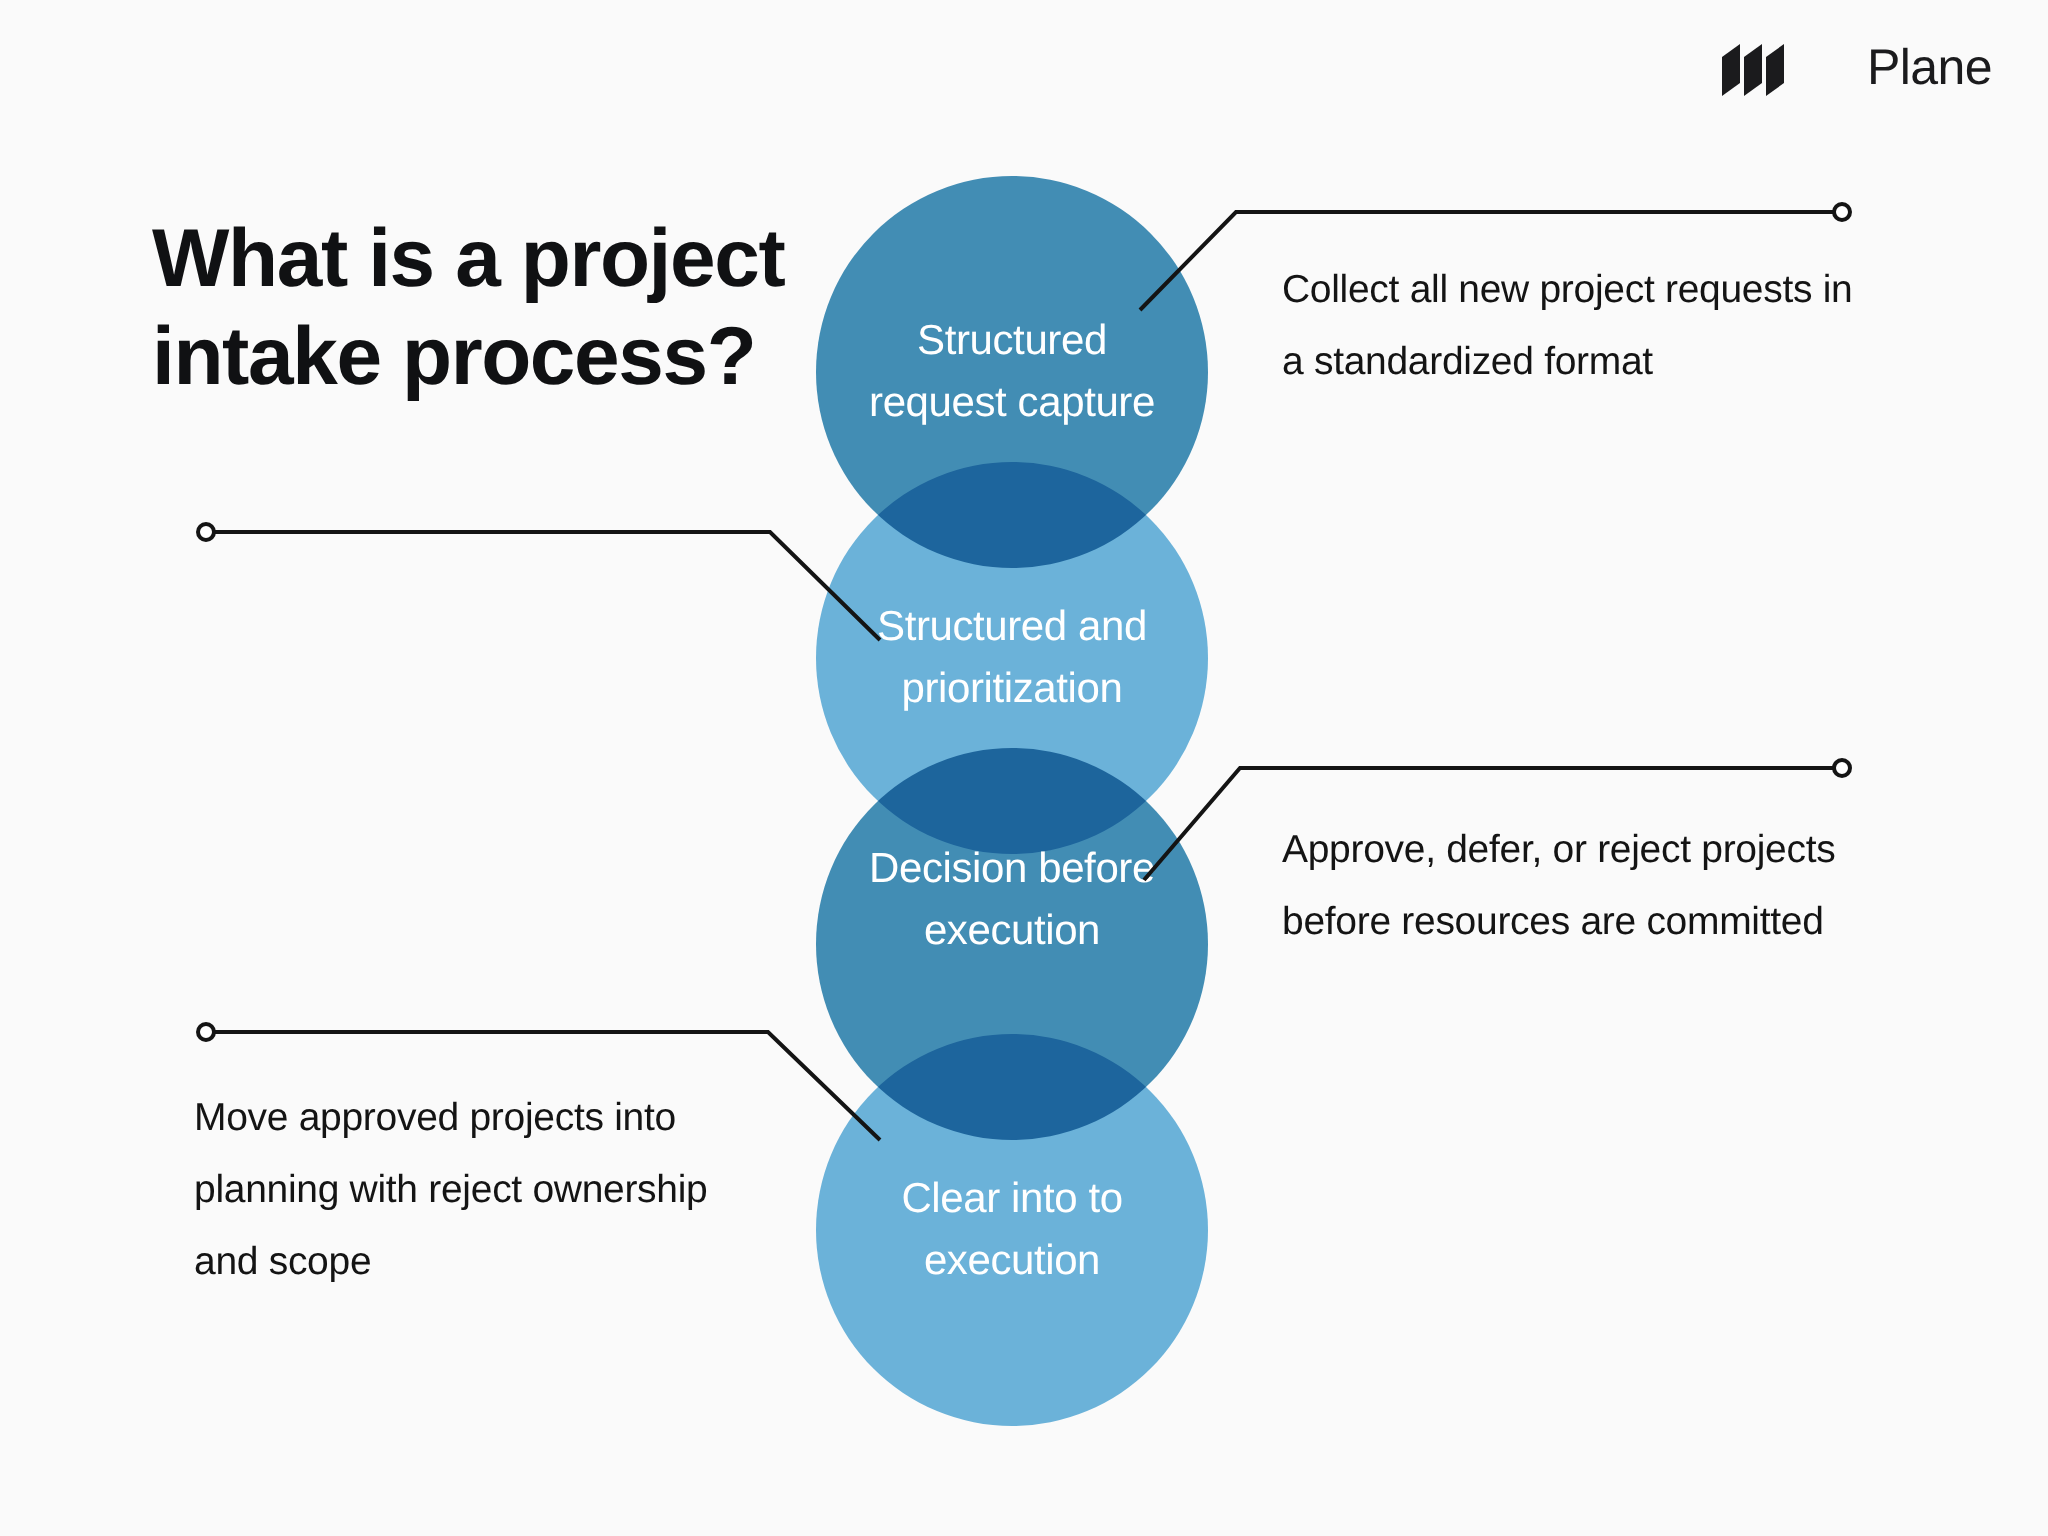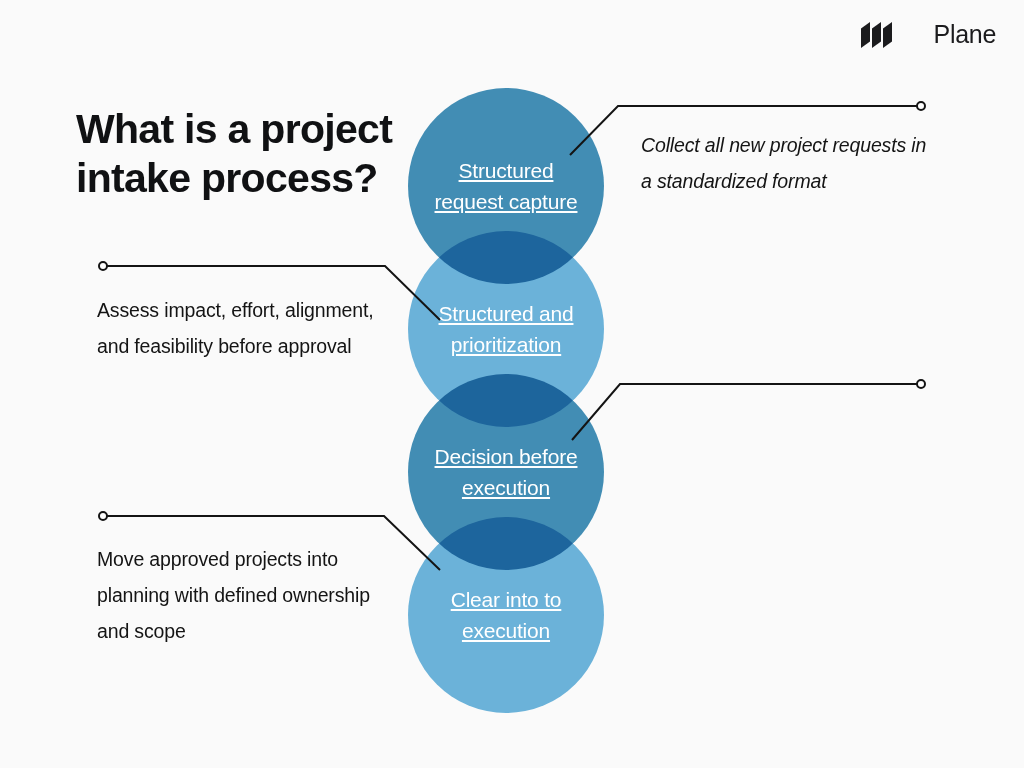--- a/index.html
+++ b/index.html
@@ -88,25 +88,24 @@
     display: flex;
     align-items: center;
     justify-content: center;
     text-align: center;
     color: #ffffff;
     font-size: 21px;
     line-height: 31px;
     letter-spacing: -0.2px;
     padding: 0 14px;
     box-sizing: border-box;
-    text-decoration: underline;
   }
   #l1 { top: 88px;  }
   #l2 { top: 231px; }
-  #l3 { top: 374px; text-align: center; }
+  #l3 { top: 352px; text-align: center; }
   #l4 { top: 517px; }
 
   
   #leaders {
     position: absolute;
     left: 0;
     top: 0;
     width: 1024px;
     height: 768px;
     overflow: visible;
@@ -123,21 +122,21 @@
   }
 
   
   .note {
     position: absolute;
     font-size: 19.5px;
     line-height: 36px;
     letter-spacing: -0.15px;
     color: #141414;
   }
-  .note-right { left: 641px; width: 290px; font-style: italic; }
+  .note-right { left: 641px; width: 290px; }
   .note-left  { left: 97px;  width: 290px; }
   #n1 { top: 127px; }
   #n2 { top: 292px; }
   #n3 { top: 407px; }
   #n4 { top: 541px; }
 </style>
 </head>
 <body>
 
 <div id="stage">
@@ -173,16 +172,16 @@
     <circle class="leader-dot" cx="103" cy="266" r="4"></circle>
 
     <path class="leader-path" d="M 572 440 L 620 384 L 918 384"></path>
     <circle class="leader-dot" cx="921" cy="384" r="4"></circle>
 
     <path class="leader-path" d="M 440 570 L 384 516 L 106 516"></path>
     <circle class="leader-dot" cx="103" cy="516" r="4"></circle>
   </svg>
 
   <div class="note note-right" id="n1">Collect all new project requests in a standardized format</div>
-  <div class="note note-left" id="n2">Assess impact, effort, alignment, and feasibility before approval</div>
-  <div class="note note-left" id="n4">Move approved projects into planning with defined ownership and scope</div>
+  <div class="note note-right" id="n3">Approve, defer, or reject projects before resources are committed</div>
+  <div class="note note-left" id="n4">Move approved projects into planning with reject ownership and scope</div>
 
 </div>
 
 </body></html>

